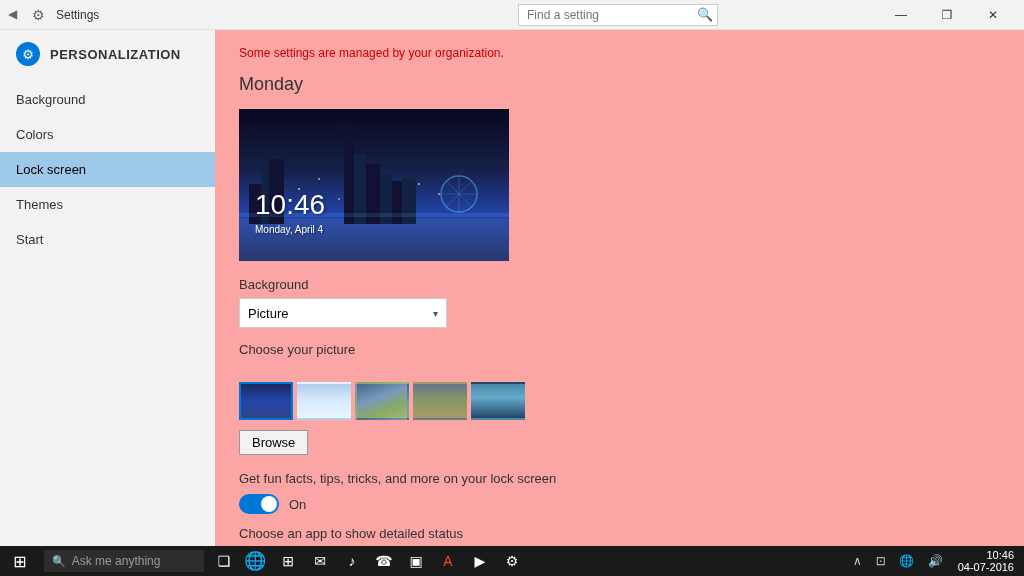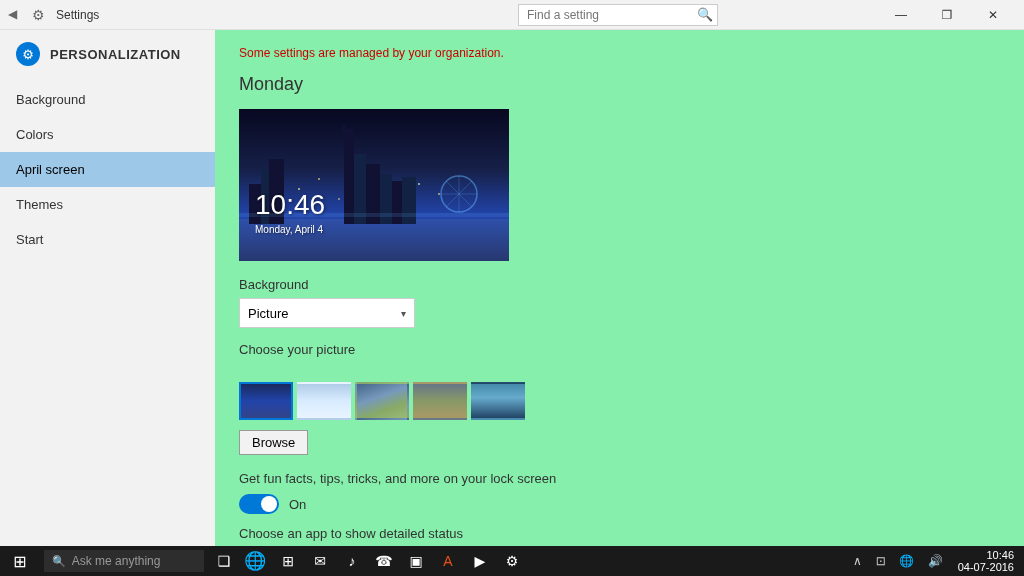--- a/index.html
+++ b/index.html
@@ -78,21 +78,21 @@
     .search-icon-btn {
       position: absolute;
       right: 4px;
       color: #666;
       font-size: 13px;
     }
 
     
     .content {
       flex: 1;
-      background: #86efac;
+      background: #fca5a5;
       overflow-y: auto;
       padding: 16px 24px;
     }
     .org-notice {
       color: #c00;
       font-size: 12px;
       margin-bottom: 14px;
     }
     .section-title {
       font-size: 18px;
@@ -134,21 +134,21 @@
     }
 
     
     .field-label {
       font-size: 13px;
       color: #333;
       margin-bottom: 6px;
       margin-top: 8px;
     }
     .dropdown-select {
-      width: 176px;
+      width: 208px;
       height: 30px;
       border: 1px solid #ccc;
       background: white;
       padding: 4px 8px;
       font-size: 13px;
       cursor: pointer;
       display: flex;
       align-items: center;
       justify-content: space-between;
       margin-bottom: 14px;
@@ -320,21 +320,21 @@
   <div class="sidebar">
     <div class="sidebar-header">
       <div class="sidebar-header-icon">
         <span>⚙</span>
       </div>
       <span class="sidebar-header-title">PERSONALIZATION</span>
     </div>
 
     <div class="sidebar-item">Background</div>
     <div class="sidebar-item">Colors</div>
-    <div class="sidebar-item active">April screen</div>
+    <div class="sidebar-item active">Lock screen</div>
     <div class="sidebar-item">Themes</div>
     <div class="sidebar-item">Start</div>
   </div>
 
   <div class="content">
     <p class="org-notice">Some settings are managed by your organization.</p>
 
     <h2 class="section-title">Monday</h2>
 
     

